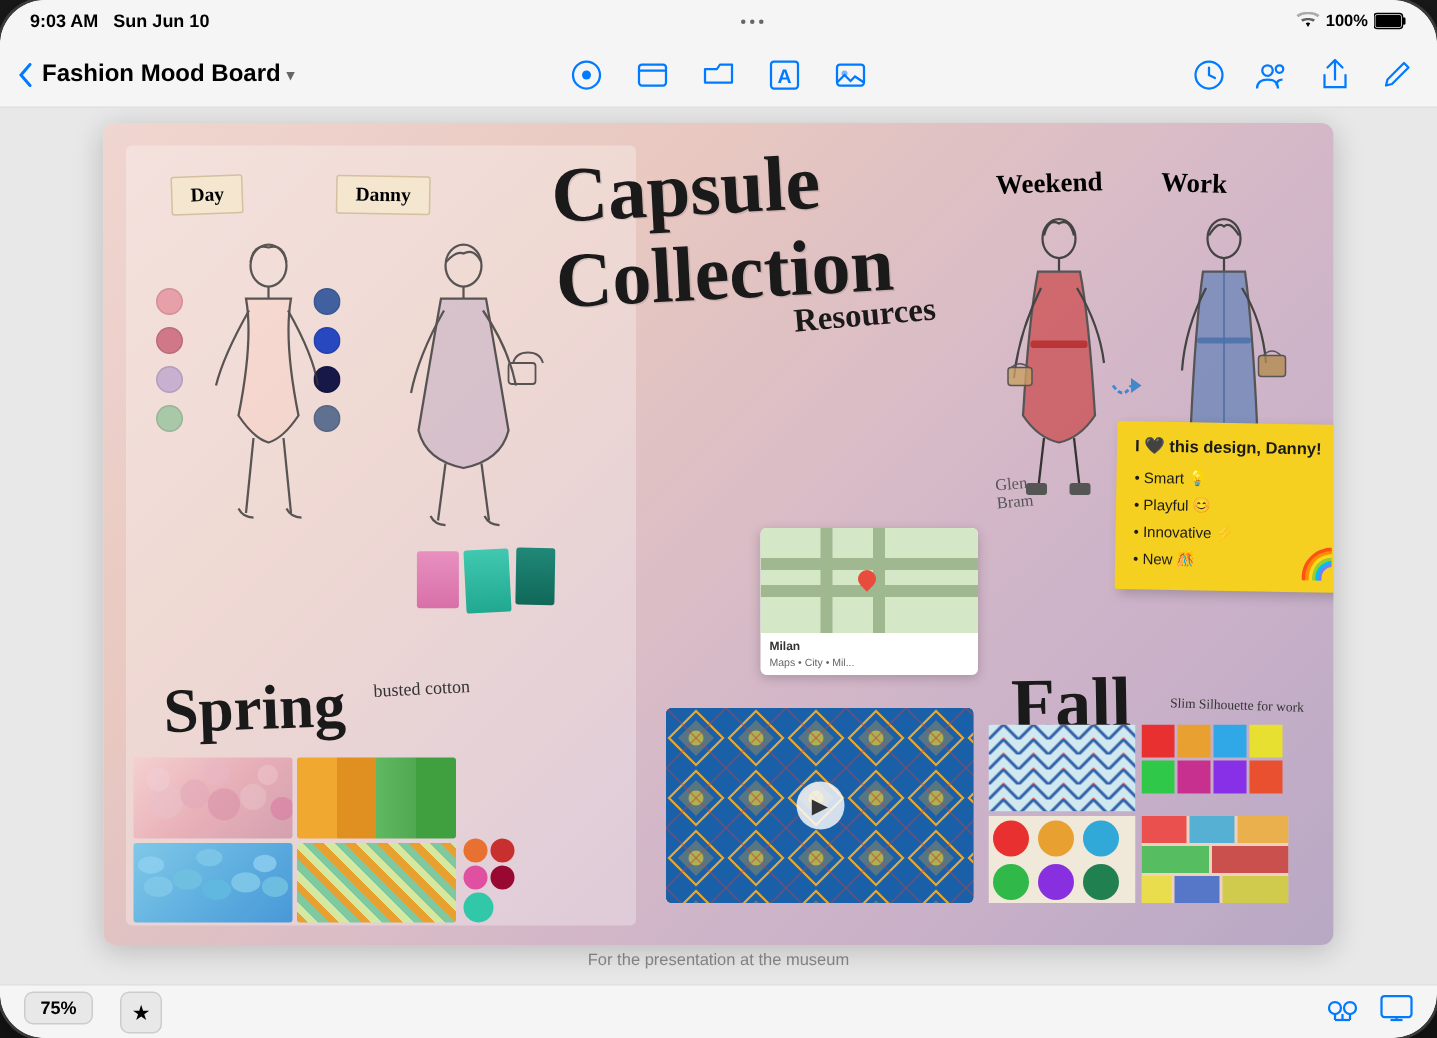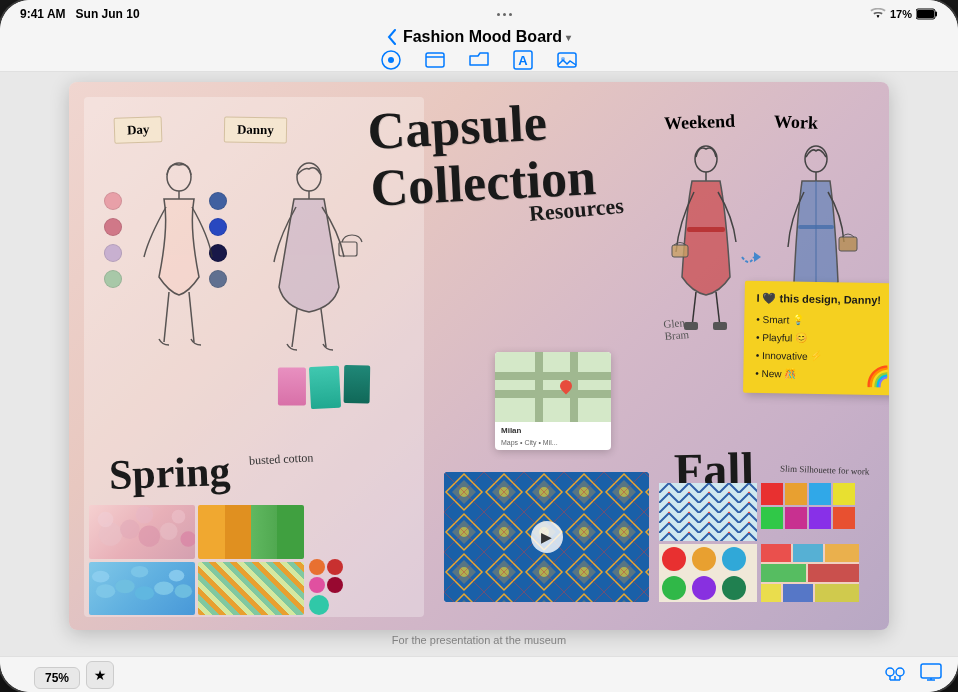--- a/index.html
+++ b/index.html
@@ -54,21 +54,20 @@
 
     
     .toolbar {
       height: 44px;
       background: #f5f5f5;
       display: flex;
       align-items: center;
       padding: 0 12px;
       border-bottom: 1px solid #e0e0e0;
       flex-shrink: 0;
-      flex-direction: column;
     }
     .toolbar-left {
       display: flex;
       align-items: center;
       gap: 6px;
       flex: 1;
     }
     .toolbar-center {
       display: flex;
       align-items: center;
@@ -318,22 +317,22 @@
     .card-footer {
       font-size: 7px;
       color: #007aff;
       margin-top: 4px;
     }
 
     
     .map-card {
       position: absolute;
       top: 255px;
-      left: 56px;
-      width: 116px;
+      left: 68px;
+      width: 145px;
       background: white;
       border-radius: 4px;
       box-shadow: 0 2px 8px rgba(0,0,0,0.2);
       overflow: hidden;
       z-index: 4;
     }
     .map-image {
       width: 100%;
       height: 70px;
       background: #d4e8c8;
@@ -615,37 +614,37 @@
     }
   </style>
 </head>
 <body>
 
 <div class="ipad-frame">
   <div class="ipad-screen">
 
     <div class="status-bar">
       <div class="status-bar-left">
-        <span>9:41 AM</span>
+        <span>9:03 AM</span>
         <span style="margin-left:6px;">Sun Jun 10</span>
       </div>
       <div class="status-bar-center">
         <div class="dot"></div>
         <div class="dot"></div>
         <div class="dot"></div>
       </div>
       <div class="status-bar-right">
 
         <svg width="16" height="12" viewBox="0 0 16 12">
           <path d="M8 10l1.5-2.5A3 3 0 0 0 8 7a3 3 0 0 0-1.5.5L8 10z" fill="#000"></path>
           <path d="M4.5 6.5A5 5 0 0 1 8 5.5a5 5 0 0 1 3.5 1l1.2-1.5A7 7 0 0 0 8 4a7 7 0 0 0-4.7 1L4.5 6.5z" fill="#000" opacity="0.6"></path>
           <path d="M1.5 3.5A9 9 0 0 1 8 1.5a9 9 0 0 1 6.5 2l1.2-1.5A11 11 0 0 0 8 0 11 11 0 0 0 0.3 2L1.5 3.5z" fill="#000" opacity="0.3"></path>
         </svg>
 
-        <span>17%</span>
+        <span>100%</span>
         <svg width="22" height="12" viewBox="0 0 22 12">
           <rect x="0" y="1" width="19" height="10" rx="2" fill="none" stroke="#000" stroke-width="1"></rect>
           <rect x="1" y="2" width="17" height="8" rx="1" fill="#000"></rect>
           <rect x="19" y="3.5" width="2" height="5" rx="1" fill="#000"></rect>
         </svg>
       </div>
     </div>
 
     <div class="toolbar">
       <div class="toolbar-left">
@@ -1036,21 +1035,21 @@
 
         <div class="side-handle"></div>
 
       </div>
 
       <div class="caption">For the presentation at the museum</div>
 
     </div>
 
     <div class="bottom-bar">
-      <div style="display:flex;align-items:flex-end;gap:6px;margin-left:18px;">
+      <div style="display:flex;align-items:flex-start;gap:18px;">
         <button class="zoom-btn">75%</button>
         <div class="bookmark-btn">
           <span>★</span>
         </div>
       </div>
       <div class="bottom-right-icons">
 
         <div class="bottom-icon">
           <svg width="22" height="20" viewBox="0 0 22 20">
             <circle cx="6" cy="10" r="4" fill="none" stroke="#007aff" stroke-width="1.5"></circle>

